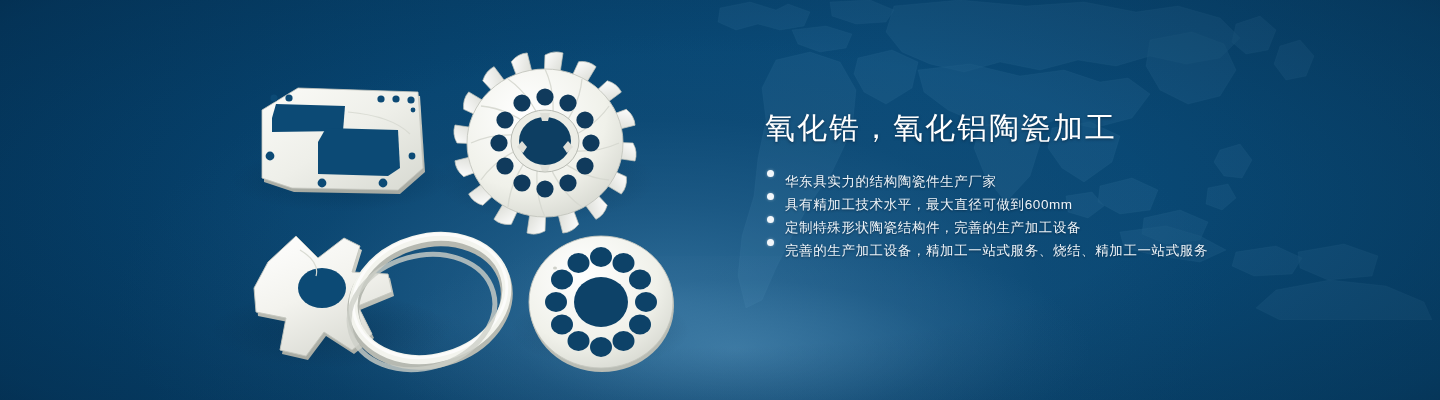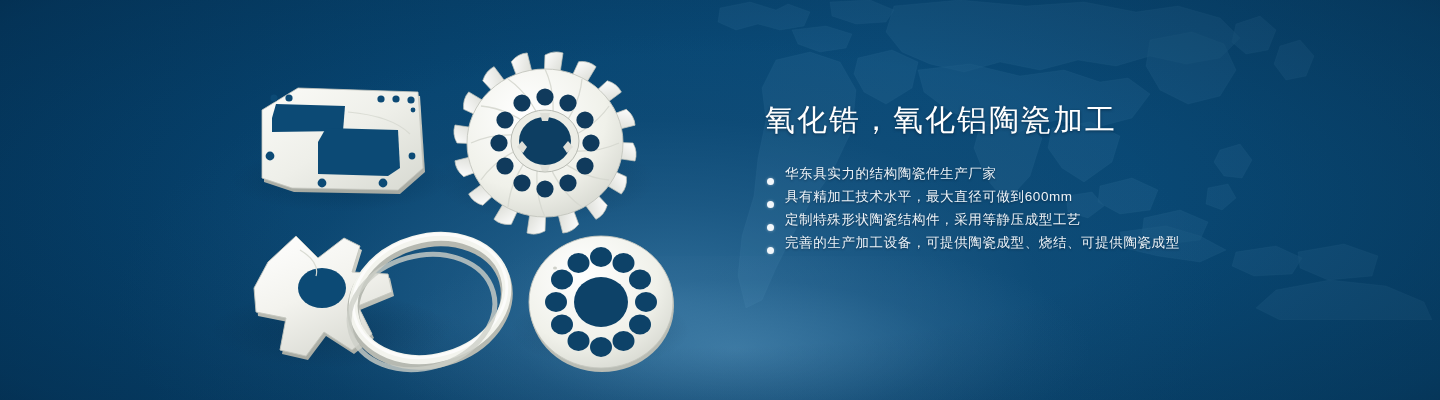--- a/index.html
+++ b/index.html
@@ -74,41 +74,41 @@
     top: 0;
     width: 740px;
     height: 400px;
   }
   .products svg { display: block; width: 100%; height: 100%; }
 
   
   .copy {
     position: absolute;
     left: 765px;
-    top: 100px;
+    top: 108px;
     width: 620px;
   }
   .headline {
     margin: 0;
     font-size: 30px;
     font-weight: normal;
     letter-spacing: 2px;
     color: #ffffff;
     line-height: 40px;
     text-shadow: 0 1px 3px rgba(0,20,40,0.55);
     white-space: nowrap;
   }
   .bullets {
     list-style: none;
     margin: 22px 0 0 2px;
     padding: 0;
   }
   .bullet {
     display: flex;
-    align-items: flex-end;
+    align-items: flex-start;
     height: 23px;
     margin-bottom: 0px;
   }
   .dot {
     flex: 0 0 auto;
     width: 7px;
     height: 7px;
     border-radius: 50%;
     background: #f2f7fb;
     margin-right: 11px;
@@ -355,22 +355,22 @@
       <li class="bullet">
         <span class="dot"></span>
         <span class="bullet-text">华东具实力的结构陶瓷件生产厂家</span>
       </li>
       <li class="bullet">
         <span class="dot"></span>
         <span class="bullet-text">具有精加工技术水平，最大直径可做到600mm</span>
       </li>
       <li class="bullet">
         <span class="dot"></span>
-        <span class="bullet-text">定制特殊形状陶瓷结构件，采用等静压成型工艺</span>
+        <span class="bullet-text">定制特殊形状陶瓷结构件，完善的生产加工设备</span>
       </li>
       <li class="bullet">
         <span class="dot"></span>
-        <span class="bullet-text">完善的生产加工设备，可提供陶瓷成型、烧结、可提供陶瓷成型</span>
+        <span class="bullet-text">完善的生产加工设备，精加工一站式服务、烧结、精加工一站式服务</span>
       </li>
     </ul>
   </div>
 
 </div>
 
 </body></html>

